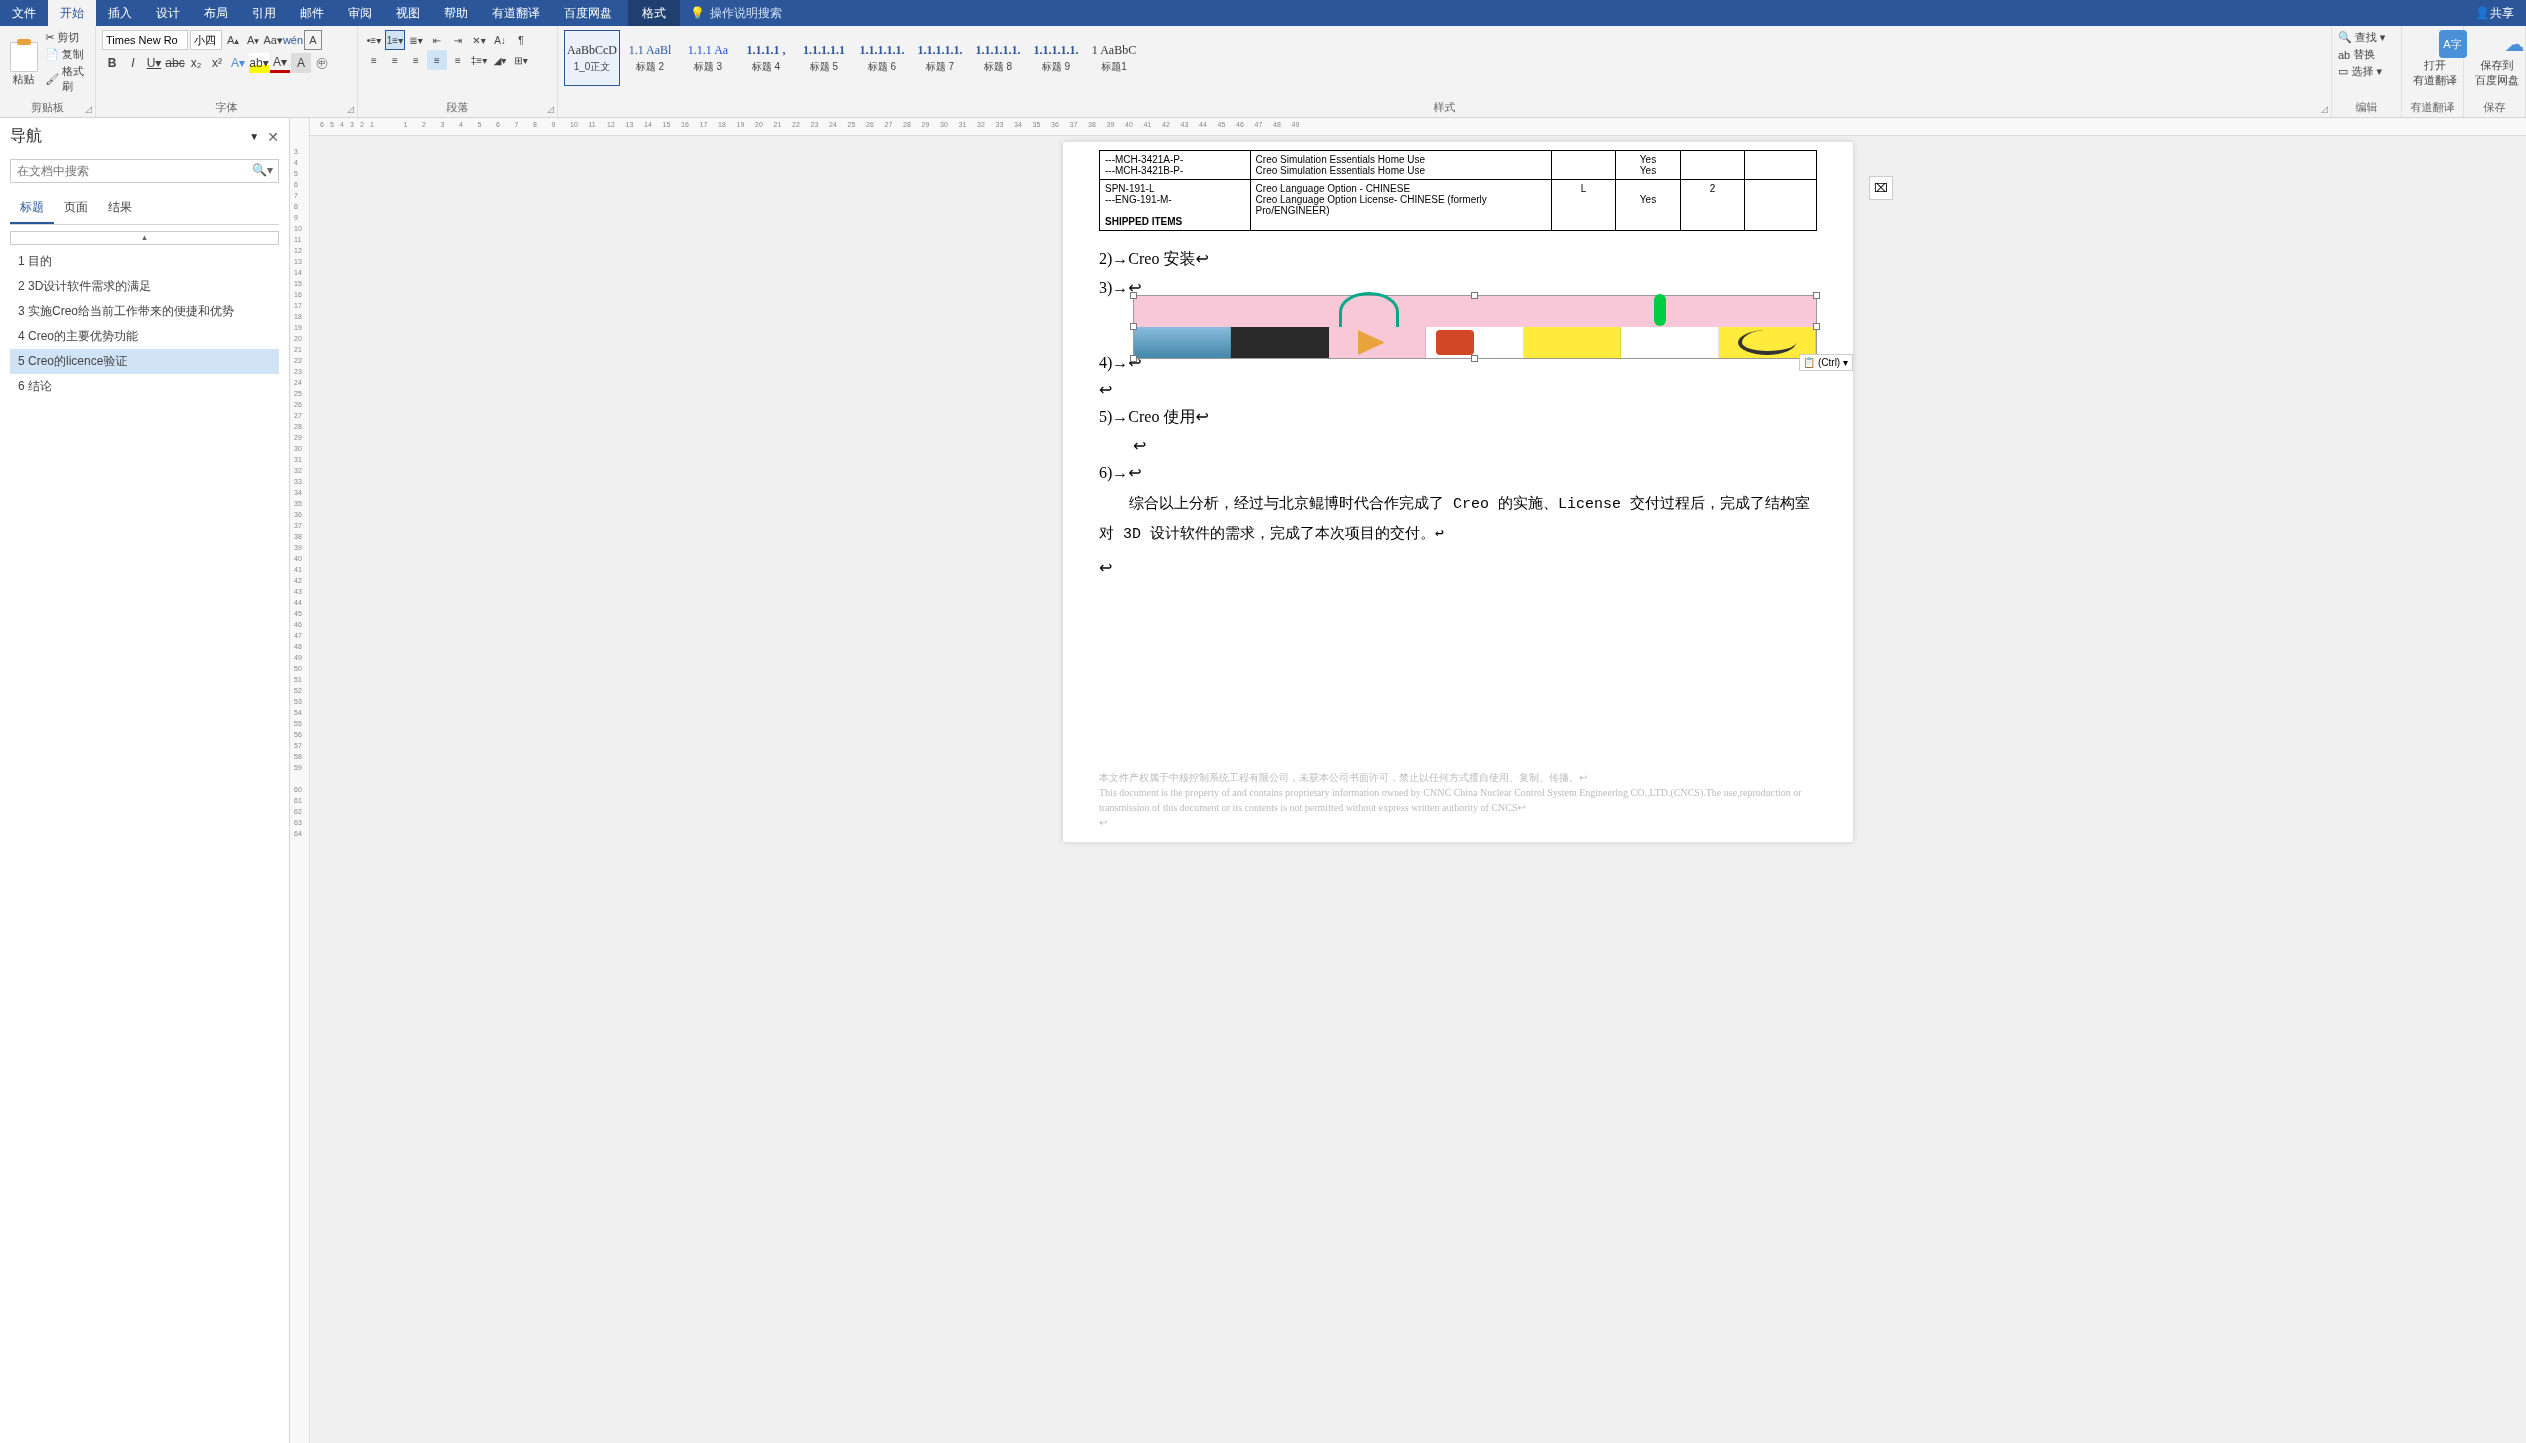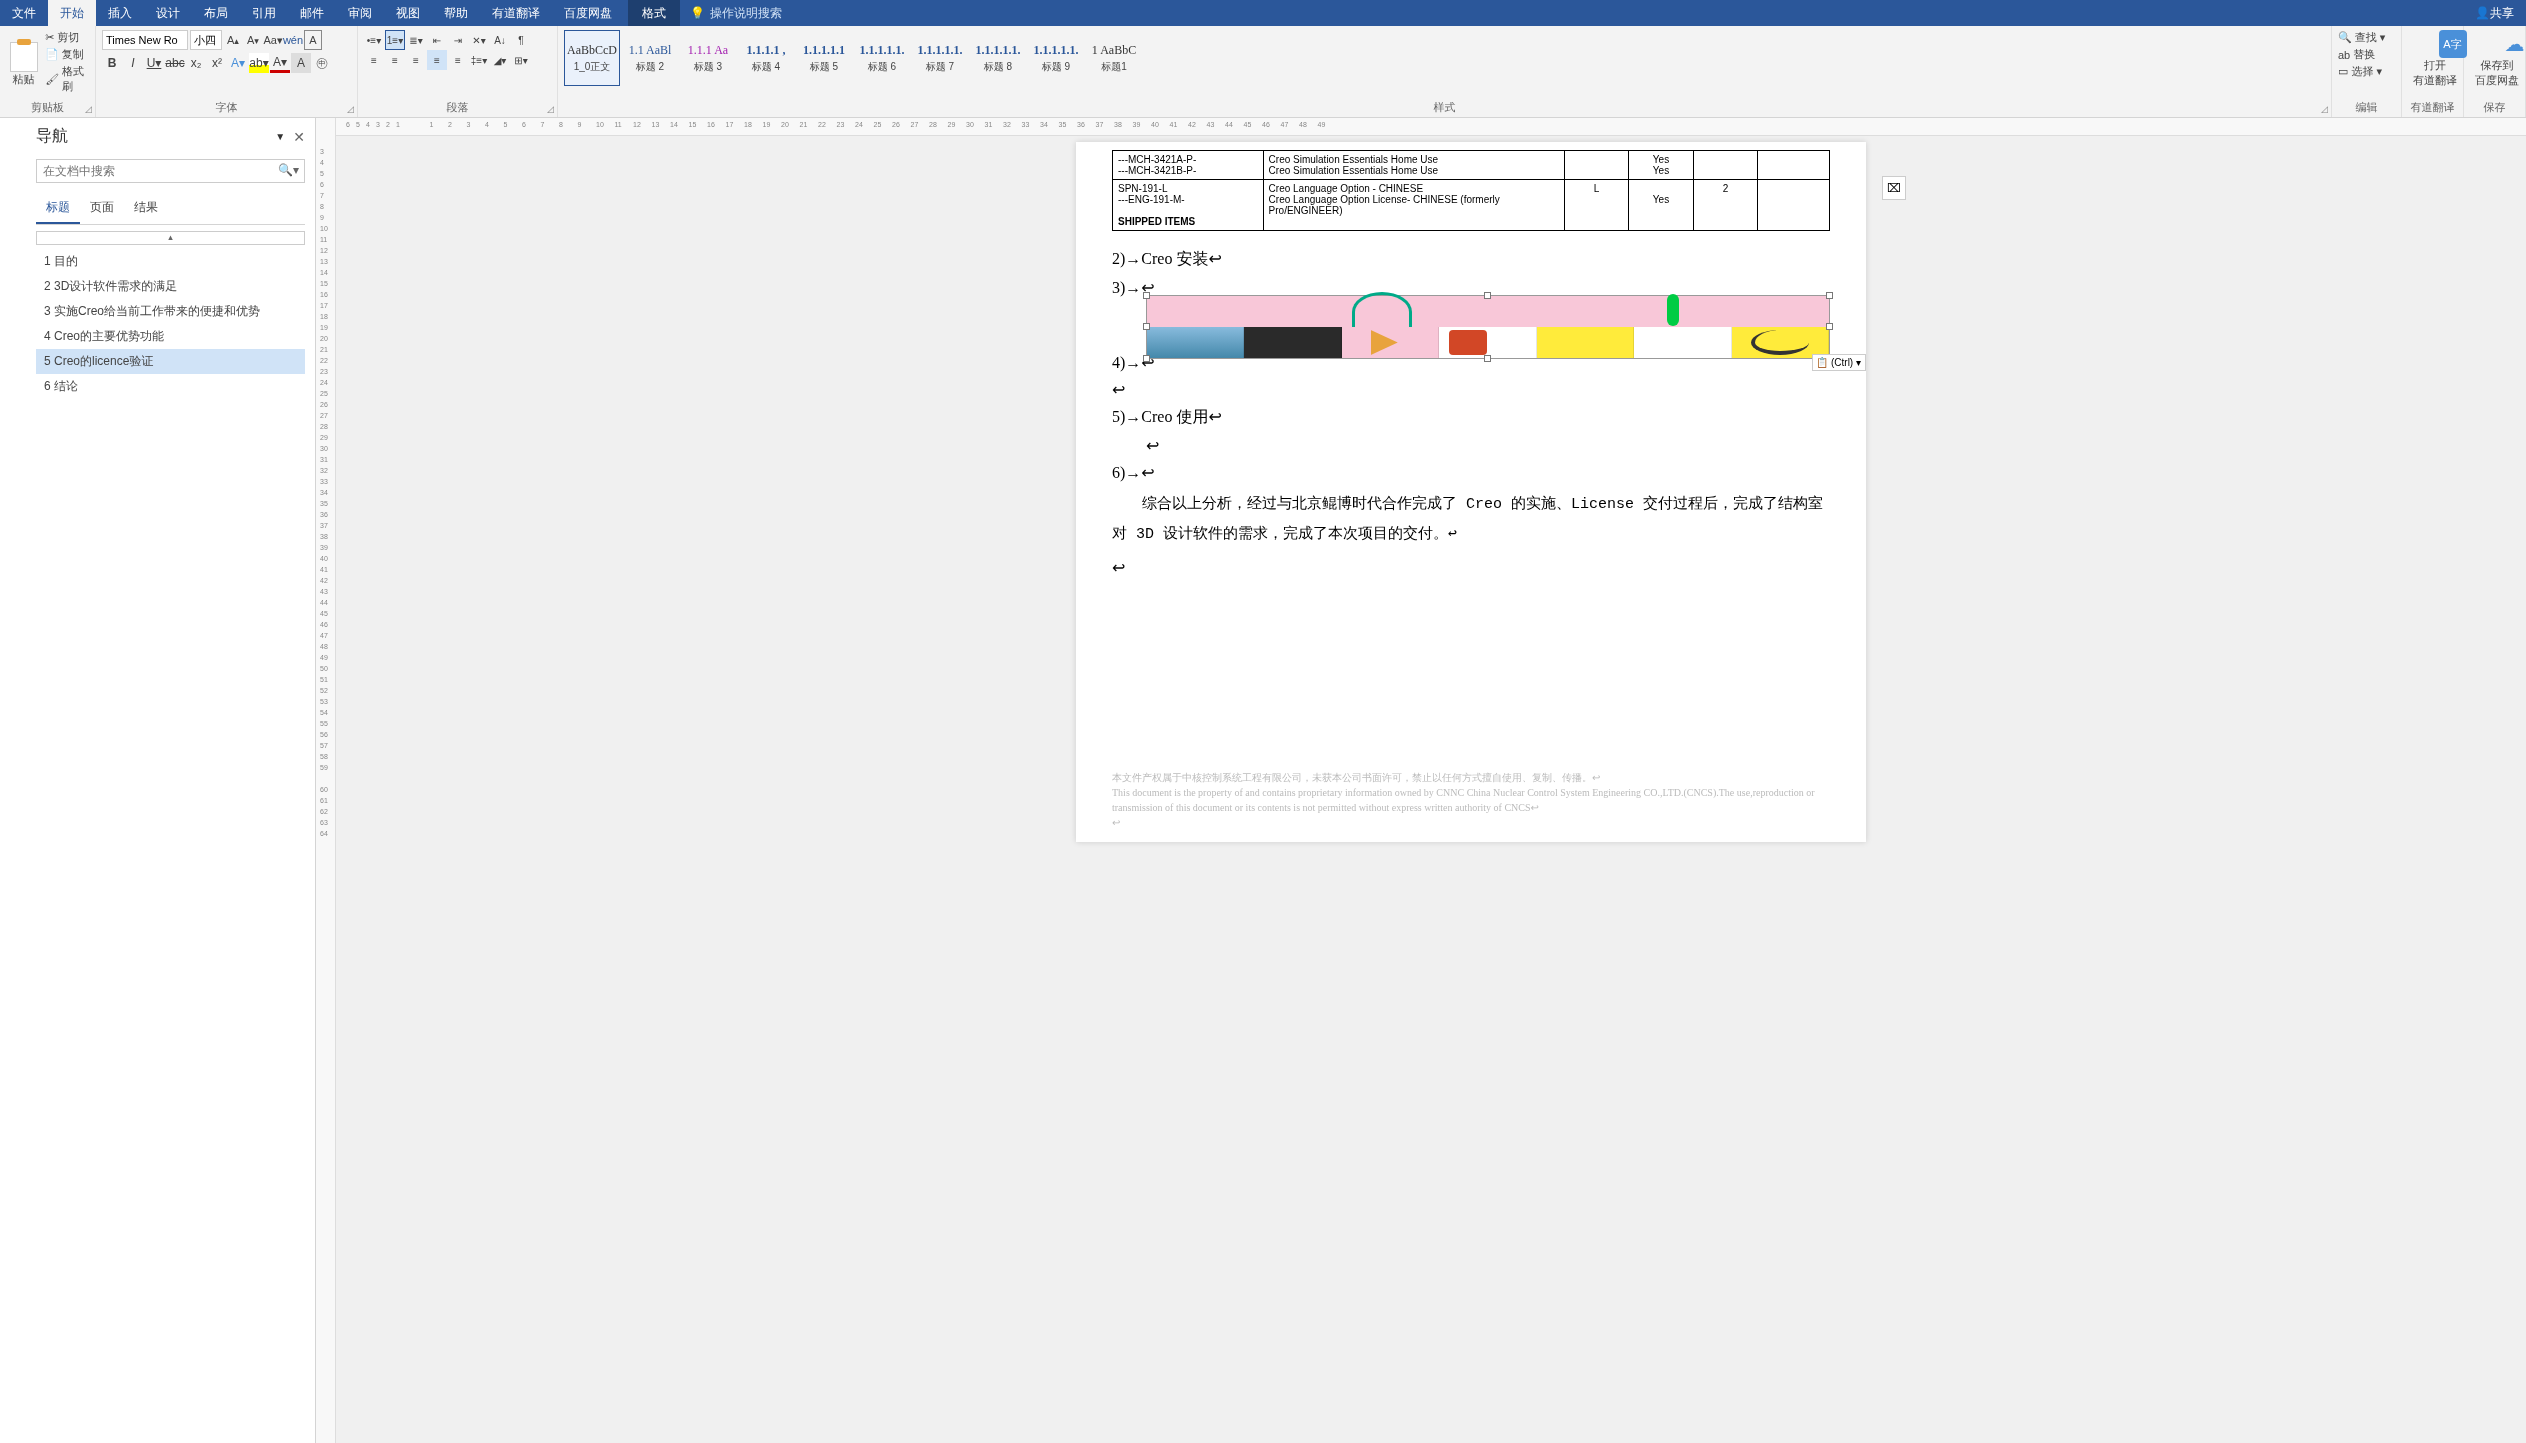--- a/index.html
+++ b/index.html
@@ -50,21 +50,21 @@
 .style-item .preview { font-size: 12px; color: #333; margin-bottom: 2px; font-family: "Times New Roman", serif; }
 .style-item .nm { font-size: 10px; color: #444; }
 
 
 .vlist { display: flex; flex-direction: column; gap: 2px; font-size: 11px; }
 .vlist div { display: flex; align-items: center; gap: 3px; cursor: pointer; }
 .big-btn { display: flex; flex-direction: column; align-items: center; justify-content: center; width: 54px; cursor: pointer; }
 .big-btn .ic { width: 28px; height: 28px; margin-left: 35px; }
 
 
-.workspace { display: flex; height: calc(100vh - 118px); padding-left: 26px; }
+.workspace { display: flex; height: calc(100vh - 118px); }
 
 
 .navpane { width: 290px; border-right: 1px solid #d4d4d4; background: #fff; display: flex; flex-direction: column; font-size: 12px; }
 .navpane-header { display: flex; align-items: center; padding: 8px 10px; font-size: 16px; color: #333; }
 .navpane-header .sp { flex: 1; }
 .navpane-header .drop { font-size: 10px; margin-right: 8px; cursor: pointer; }
 .navpane-header .close { cursor: pointer; font-size: 14px; color: #666; }
 .navpane-search { margin: 4px 10px; position: relative; }
 .navpane-search input { width: 100%; border: 1px solid #ccc; height: 24px; padding: 0 24px 0 6px; font-size: 12px; }
 .navpane-search .mag { position: absolute; right: 6px; top: 4px; font-size: 12px; color: #666; }
@@ -227,21 +227,21 @@
     <div class="styles-gallery">
       <div class="style-item active">
           <div class="preview">AaBbCcD</div>
           <div class="nm">1_0正文</div>
         </div>
       <div class="style-item">
           <div class="preview" style="color:#2b579a">1.1 AaBl</div>
           <div class="nm">标题 2</div>
         </div>
       <div class="style-item">
-          <div class="preview" style="color:#a21caf">1.1.1 Aa</div>
+          <div class="preview" style="color:#1d4ed8">1.1.1 Aa</div>
           <div class="nm">标题 3</div>
         </div>
       <div class="style-item">
           <div class="preview" style="color:#2b579a;font-weight:bold">1.1.1.1 ,</div>
           <div class="nm">标题 4</div>
         </div>
       <div class="style-item">
           <div class="preview" style="color:#2b579a;font-weight:bold">1.1.1.1.1</div>
           <div class="nm">标题 5</div>
         </div>

